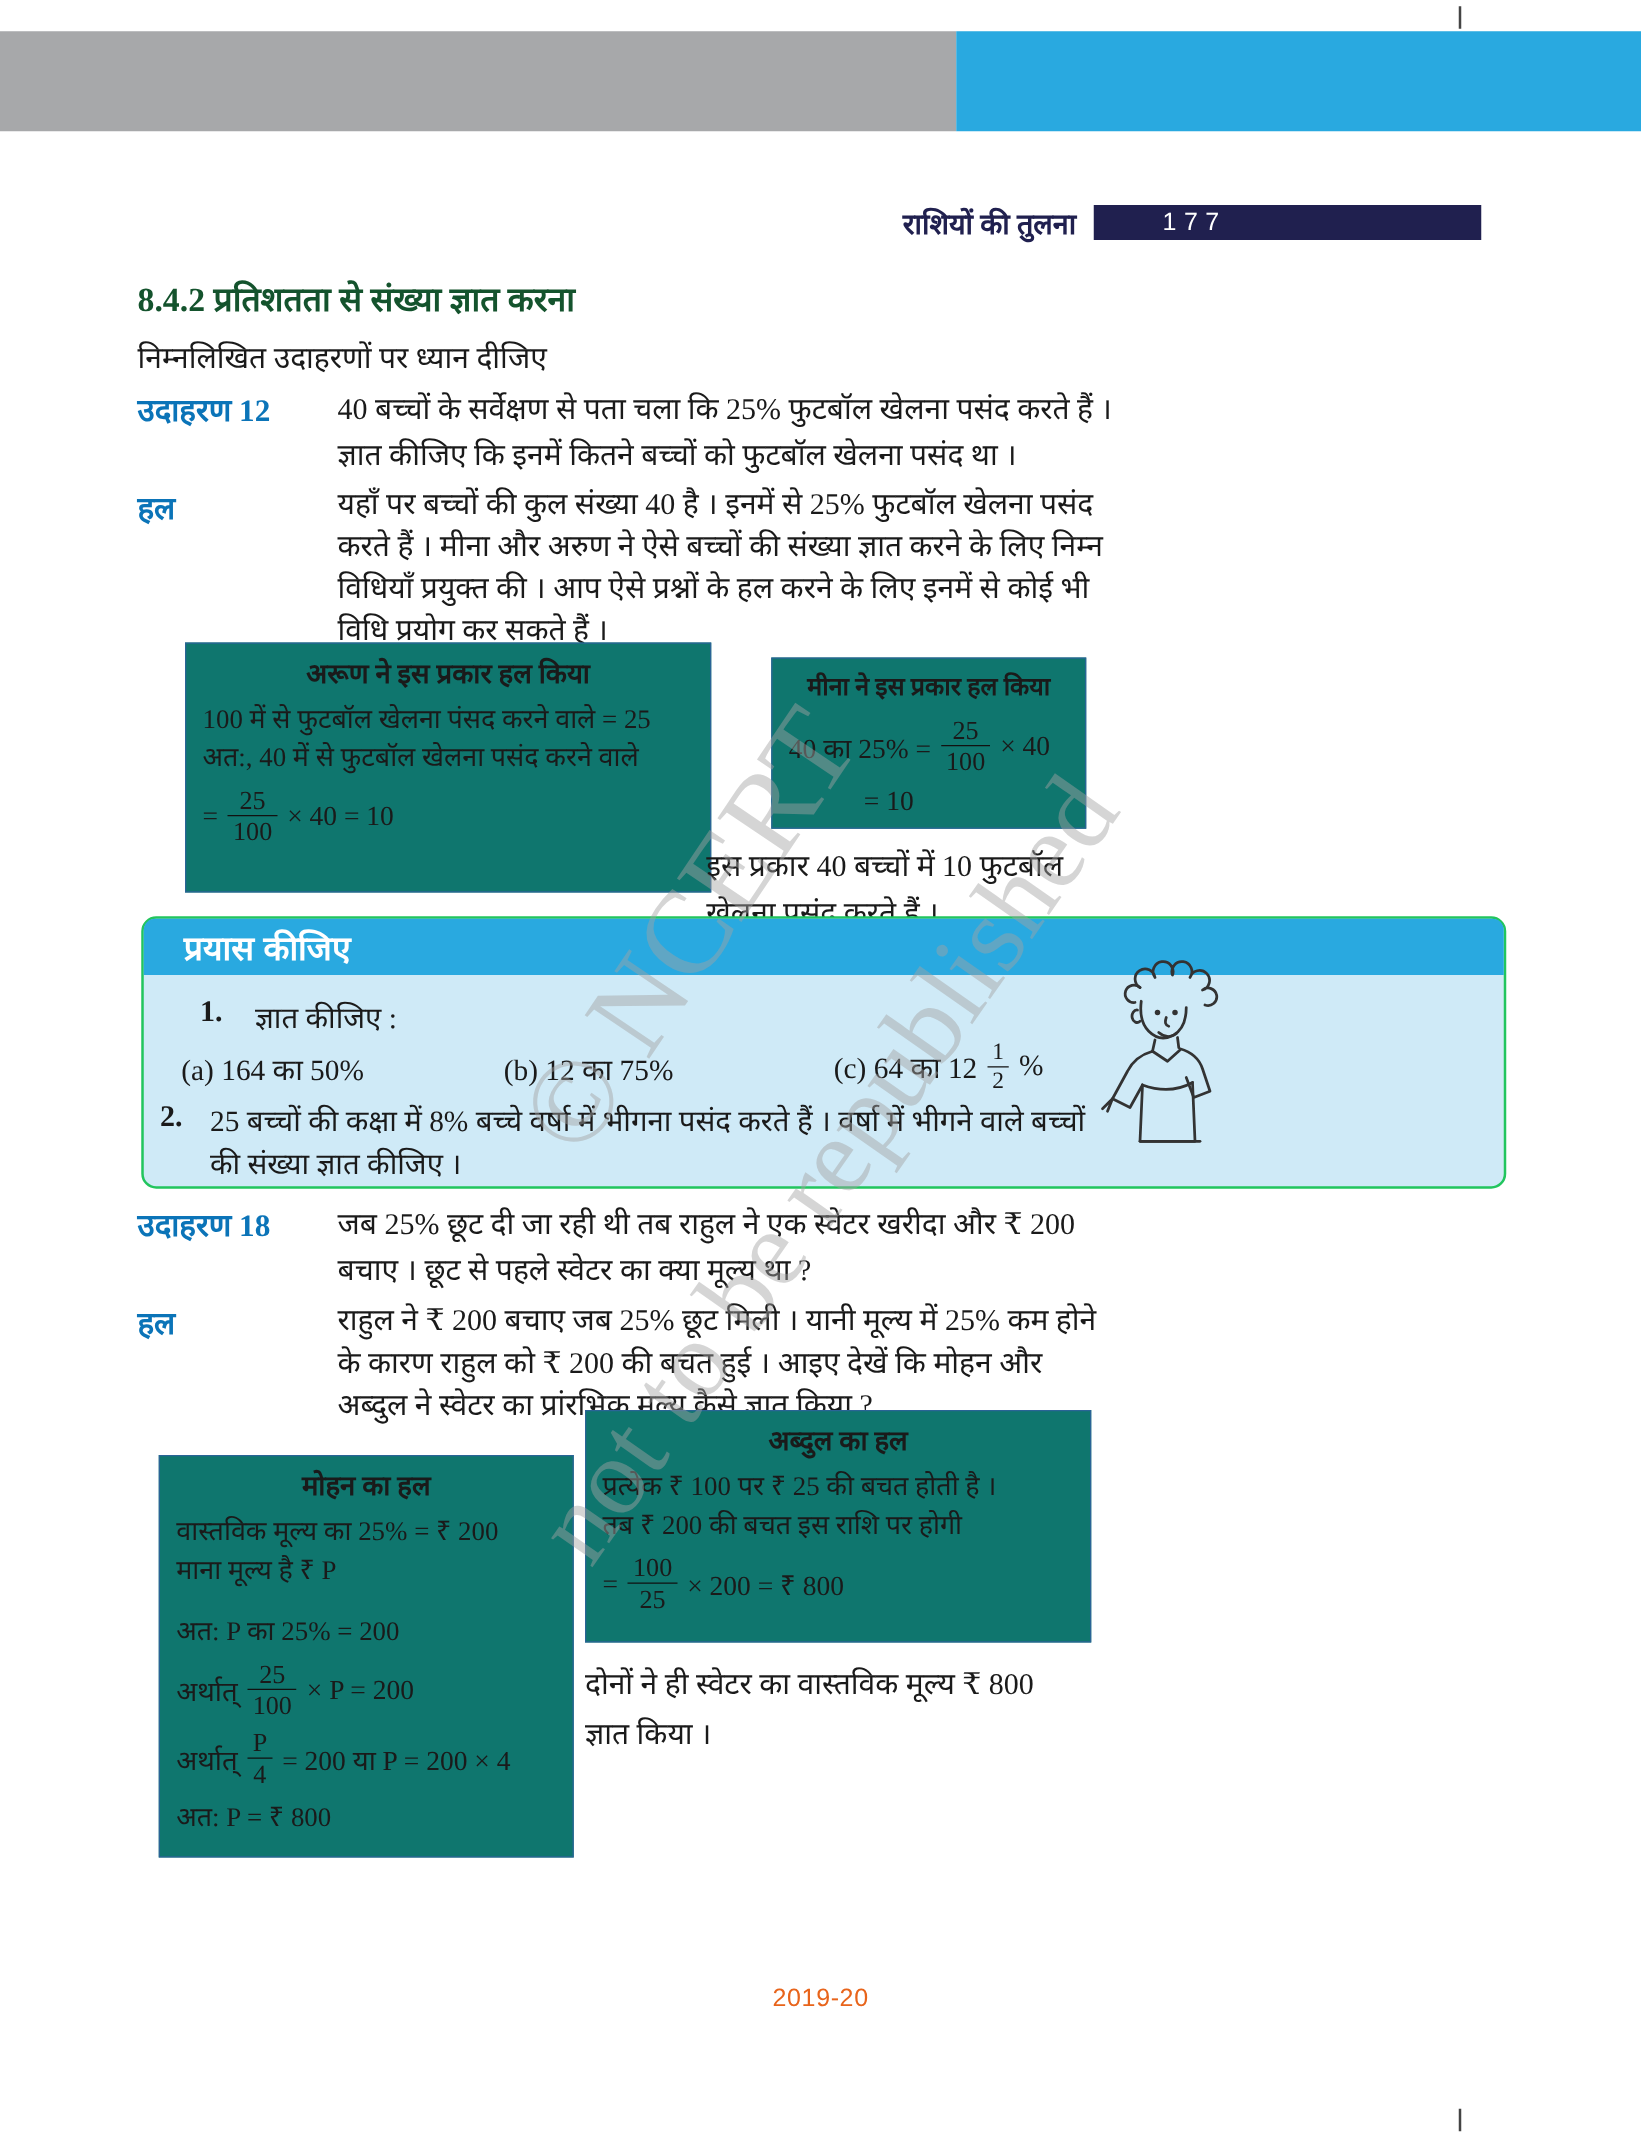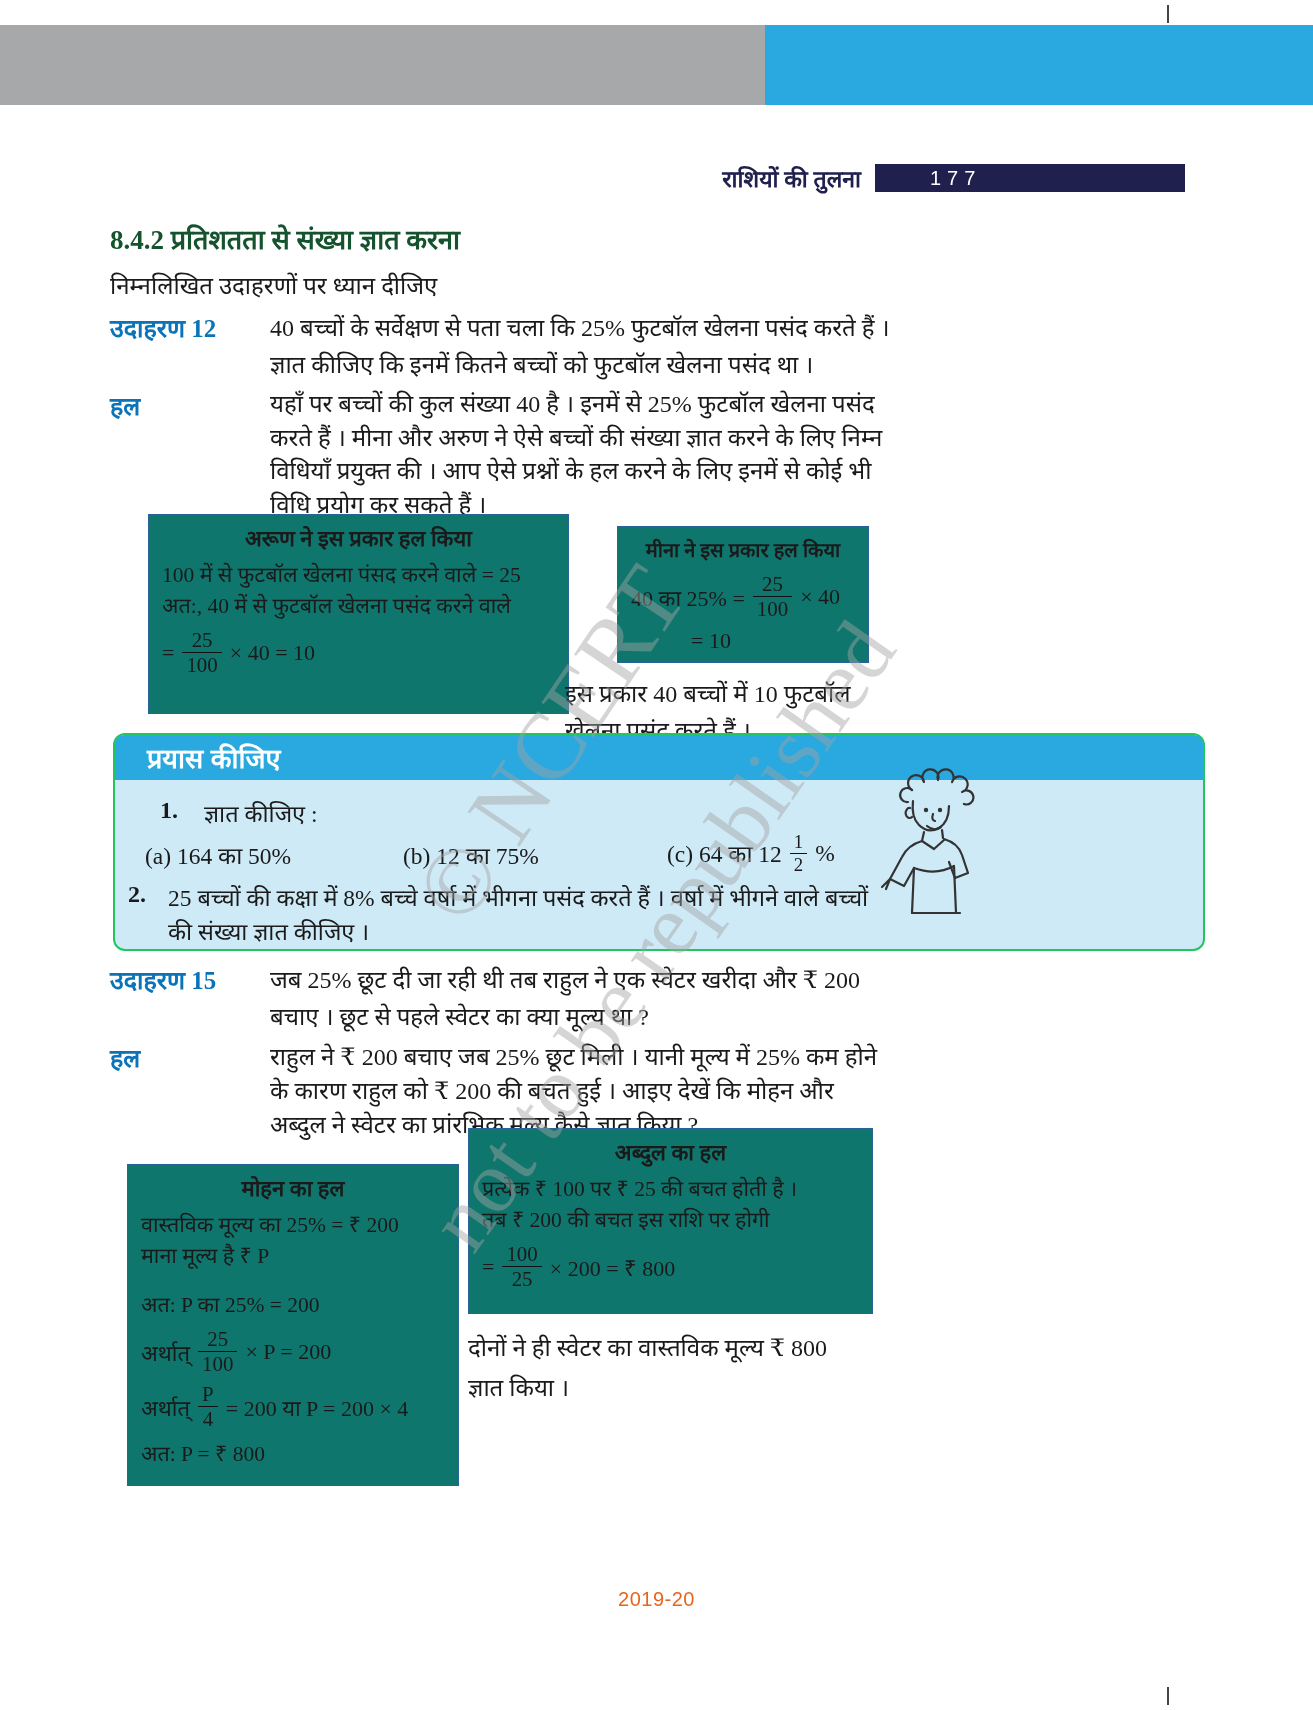--- a/index.html
+++ b/index.html
@@ -192,21 +192,21 @@
         <path d="M50 73 q-14 4 -20 16 l-12 22 l14 7 l10 -18"></path>
         <path d="M18 111 l-8 8 m8 -8 l-4 10"></path>
         <path d="M72 71 q14 4 18 16 l6 18 l-13 5 l-6 -16"></path>
         <path d="M42 100 l-2 45 l44 0 l-2 -47"></path>
         <path d="M40 145 l48 0"></path>
         <path d="M42 100 q22 8 40 -2"></path>
       </g>
     </svg>
   </div>
 
-  <div class="abs ex-label" style="left:110px; top:962px;">उदाहरण 15</div>
+  <div class="abs ex-label" style="left:110px; top:962px;">उदाहरण 18</div>
   <div class="abs body-text lh37" style="left:270px; top:962px; width:950px;">
     <div>जब 25% छूट दी जा रही थी तब राहुल ने एक स्वेटर खरीदा और ₹ 200</div>
     <div>बचाए । छूट से पहले स्वेटर का क्या मूल्य था ?</div>
   </div>
 
   <div class="abs ex-label" style="left:110px; top:1040px;">हल</div>
   <div class="abs body-text lh34" style="left:270px; top:1040px; width:950px;">
     <div>राहुल ने ₹ 200 बचाए जब 25% छूट मिली । यानी मूल्य में 25% कम होने</div>
     <div>के कारण राहुल को ₹ 200 की बचत हुई । आइए देखें कि मोहन और</div>
     <div>अब्दुल ने स्वेटर का प्रांरभिक मूल्य कैसे ज्ञात किया ?</div>

